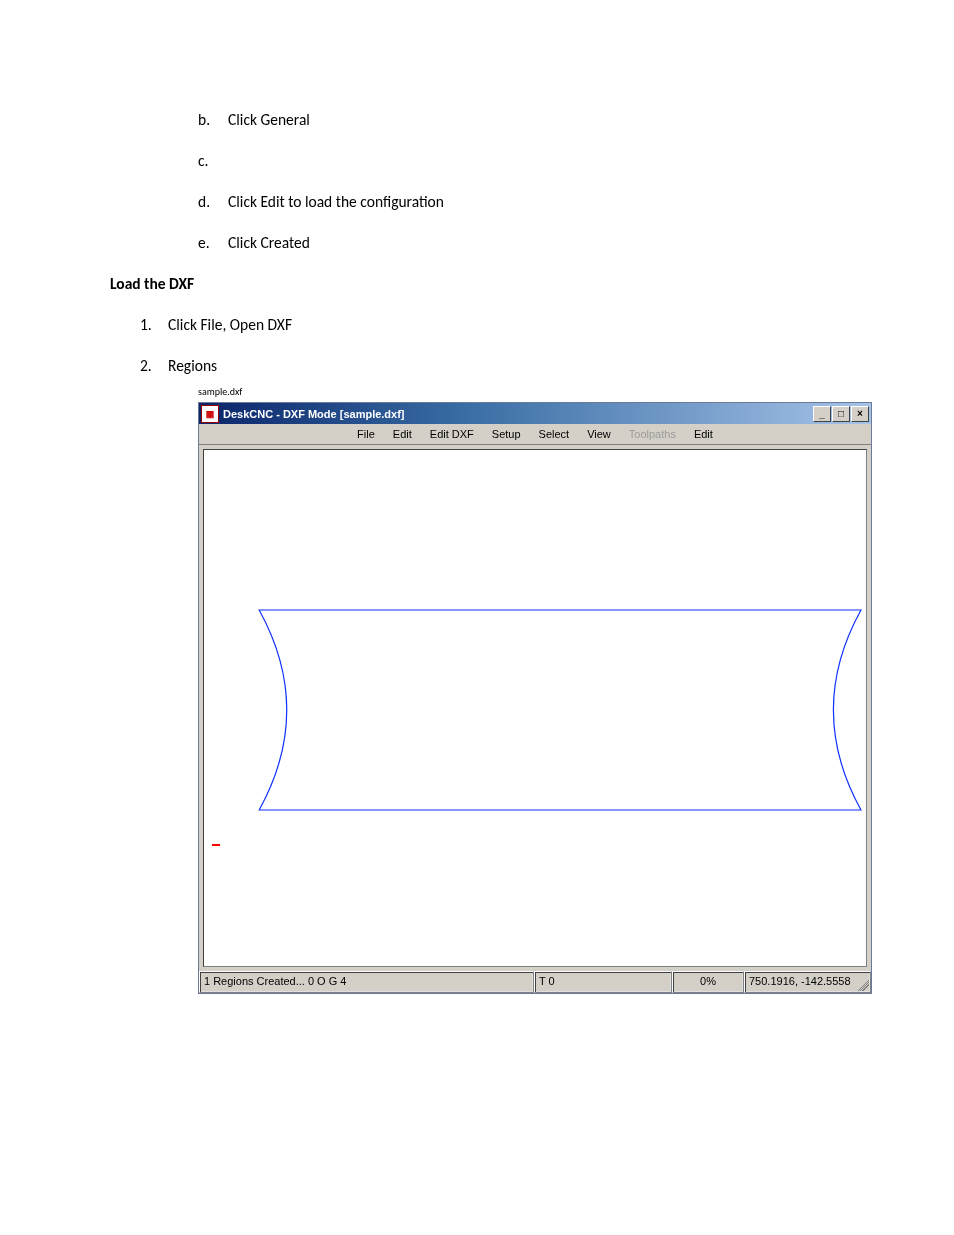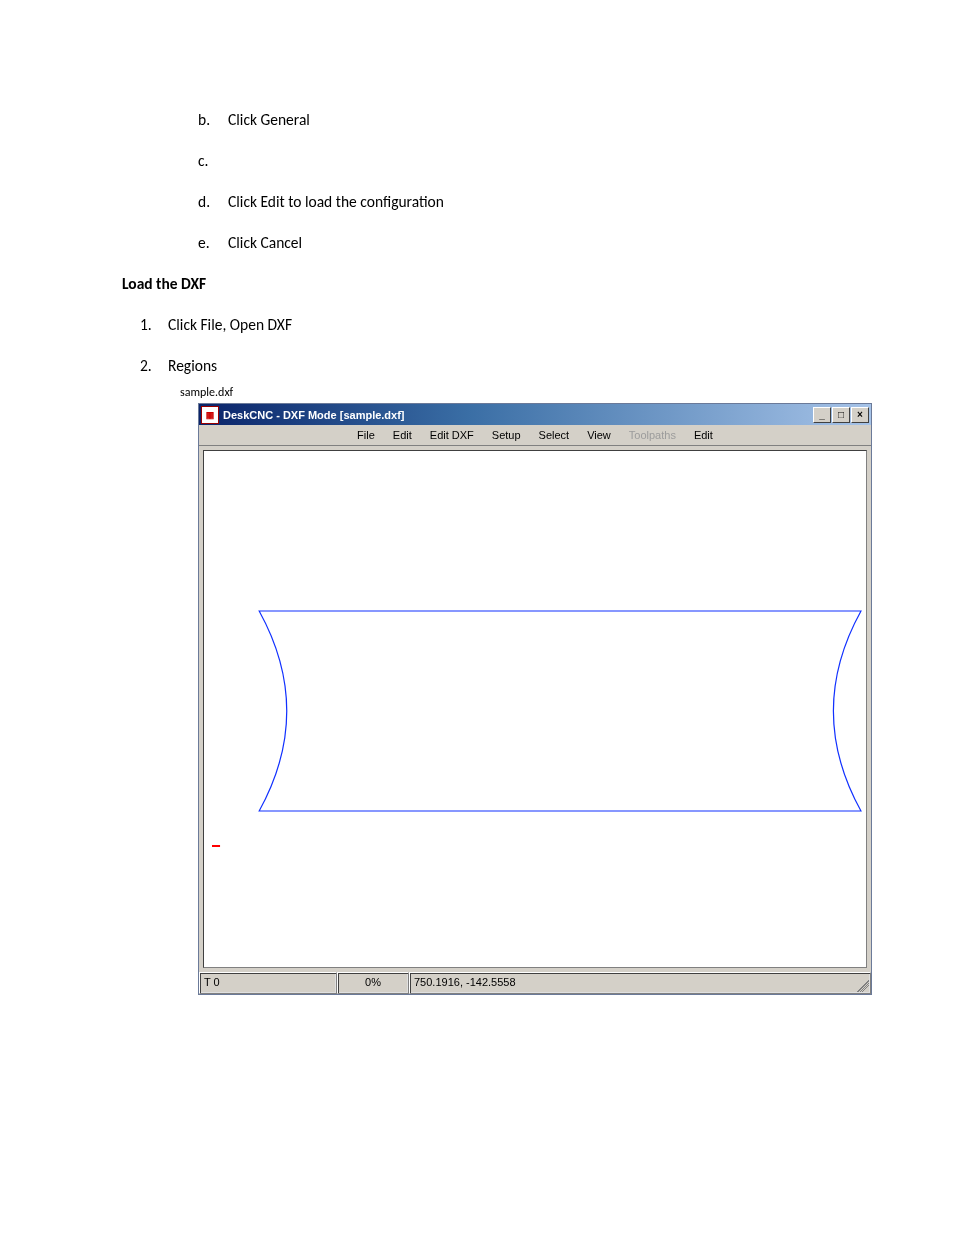--- a/index.html
+++ b/index.html
@@ -15,31 +15,31 @@
   .step-list { margin-left: 88px; }
   .step-row {
     display: flex;
     margin-bottom: 22px;
     font-size: 15.5px;
   }
   .step-marker { width: 30px; flex: 0 0 30px; }
   .section-heading {
     font-weight: bold;
     font-size: 15.5px;
-    margin: 14px 0 22px 12px;
+    margin: 14px 0 22px 0;
   }
   .num-list { margin-left: 30px; }
   .num-row {
     display: flex;
     margin-bottom: 22px;
     font-size: 15.5px;
   }
   .num-marker { width: 28px; flex: 0 0 28px; }
   .num-text { }
-  .sample-line { margin-left: 40px; font-size: 12px; margin-top: -12px; margin-bottom: 4px;}
+  .sample-line { margin-left: 58px; font-size: 10px; margin-top: -12px; margin-bottom: 4px;}
 
   
   .app-window {
     margin-left: 58px;
     width: 672px;
     border: 1px solid #6b7a99;
     background: #d4d0c8;
     font-family: Tahoma, Arial, sans-serif;
     font-size: 11px;
     color: #000;
@@ -143,21 +143,21 @@
   </div>
   <div class="step-row">
     <div class="step-marker">c.</div>
   </div>
   <div class="step-row">
     <div class="step-marker">d.</div>
     <div>Click Edit to load the configuration</div>
   </div>
   <div class="step-row">
     <div class="step-marker">e.</div>
-    <div>Click Cancel</div>
+    <div>Click Created</div>
   </div>
 </div>
 
 <div class="section-heading">Load the DXF</div>
 
 <div class="num-list">
   <div class="num-row">
     <div class="num-marker">1.</div>
     <div class="num-text">Click File, Open DXF</div>
   </div>
@@ -201,20 +201,21 @@
                    L 655 160
                    Q 600 260 655 360
                    L 55 360
                    Q 110 260 55 160 Z" fill="none" stroke="#1030ff" stroke-width="1.2"></path>
 
           <line x1="8" y1="395" x2="16" y2="395" stroke="#ff0000" stroke-width="2"></line>
         </svg>
       </div>
     </div>
     <div class="statusbar">
+      <div class="status-cell sc1">1 Regions Created... 0 O G 4</div>
       <div class="status-cell sc2">T 0</div>
       <div class="status-cell sc3">0%</div>
       <div class="status-cell sc4">
         <span>750.1916, -142.5558</span>
         <div class="resize-grip"></div>
       </div>
     </div>
   </div>
 </div>
 

